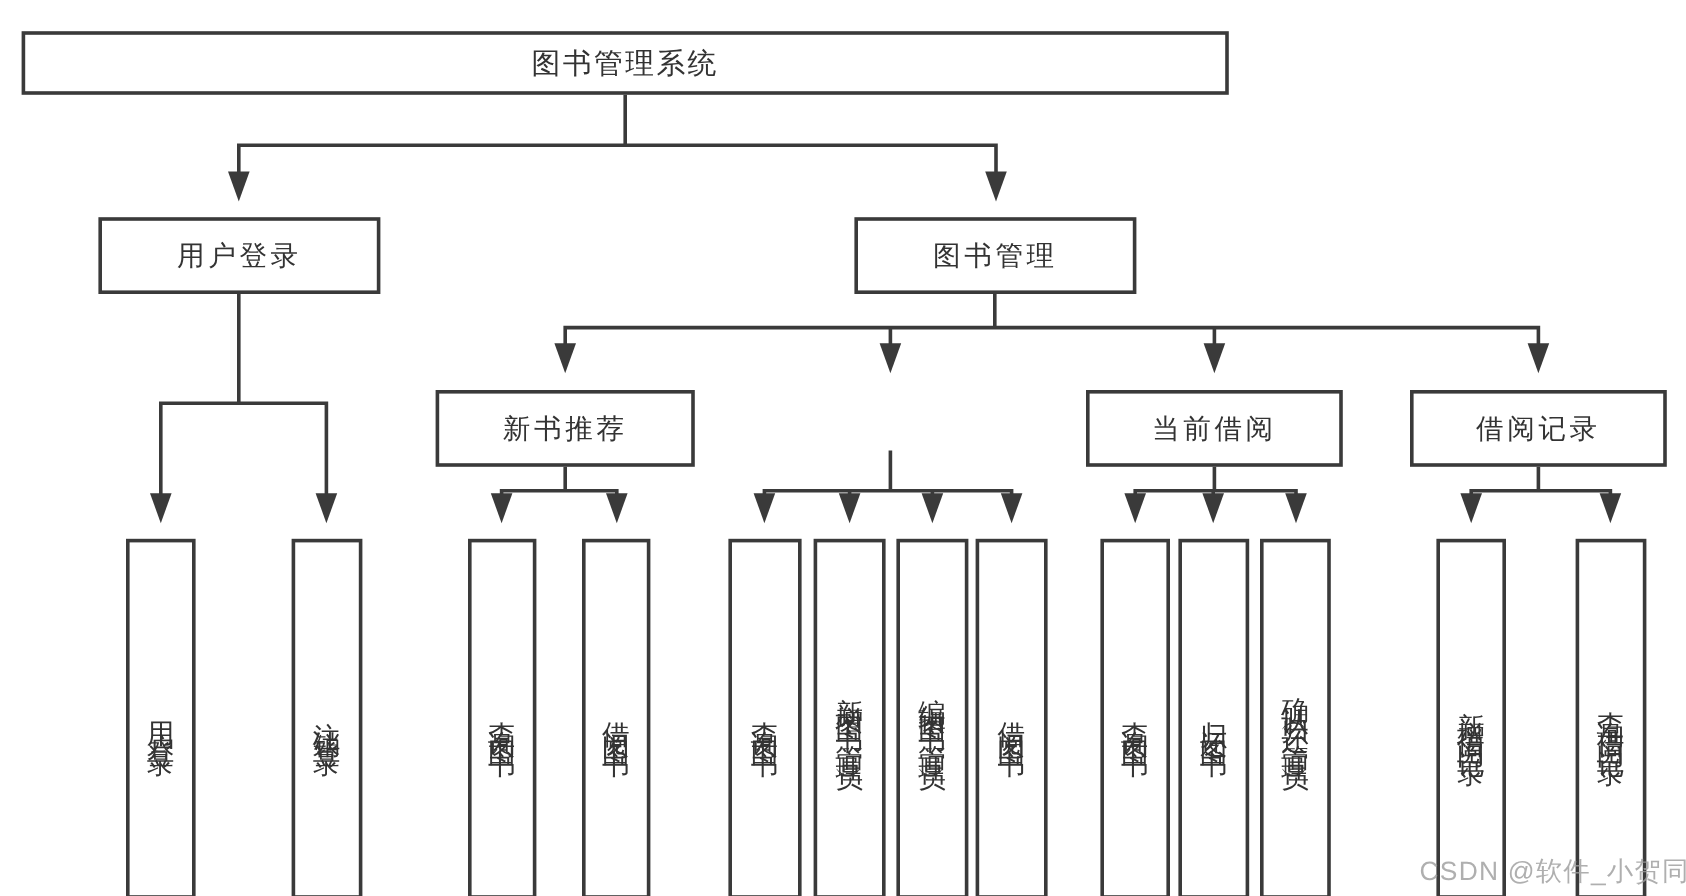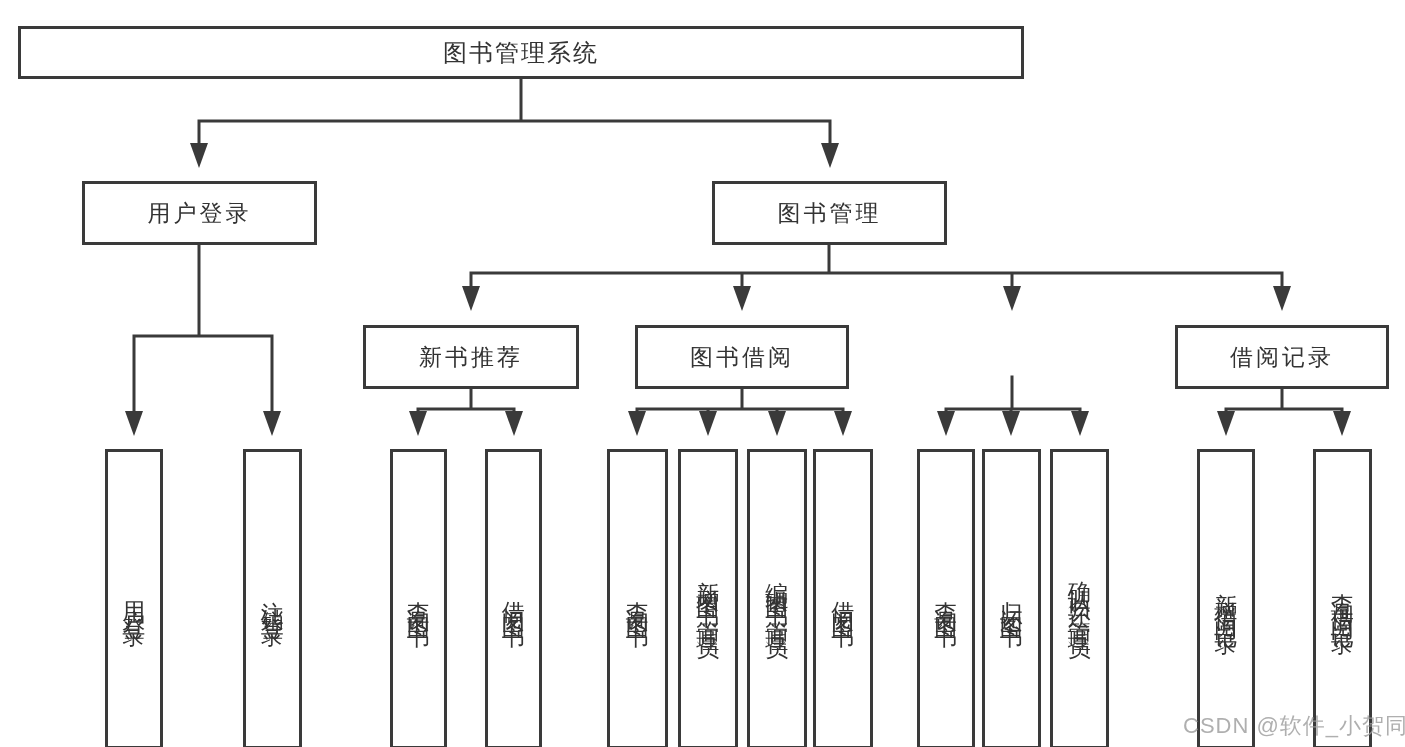--- a/index.html
+++ b/index.html
@@ -125,22 +125,22 @@
   <div class="node hbox" style="left:82px;top:169px;width:235px;height:64px">
     <span>用户登录</span>
   </div>
   <div class="node hbox" style="left:712px;top:169px;width:235px;height:64px">
     <span>图书管理</span>
   </div>
 
   <div class="node hbox" style="left:363px;top:313px;width:216px;height:64px">
     <span>新书推荐</span>
   </div>
-  <div class="node hbox" style="left:635px;top:313px;width:214px;height:64px">
-    <span>图书借阅</span>
+  <div class="node hbox" style="left:905px;top:313px;width:214px;height:64px">
+    <span>当前借阅</span>
   </div>
   <div class="node hbox" style="left:1175px;top:313px;width:214px;height:64px">
     <span>借阅记录</span>
   </div>
 
   <div class="node leaf" style="left:105px;top:437px;width:58px;height:300px">
     <span>用户登录</span>
   </div>
   <div class="node leaf" style="left:243px;top:437px;width:59px;height:300px">
     <span>注销登录</span>

